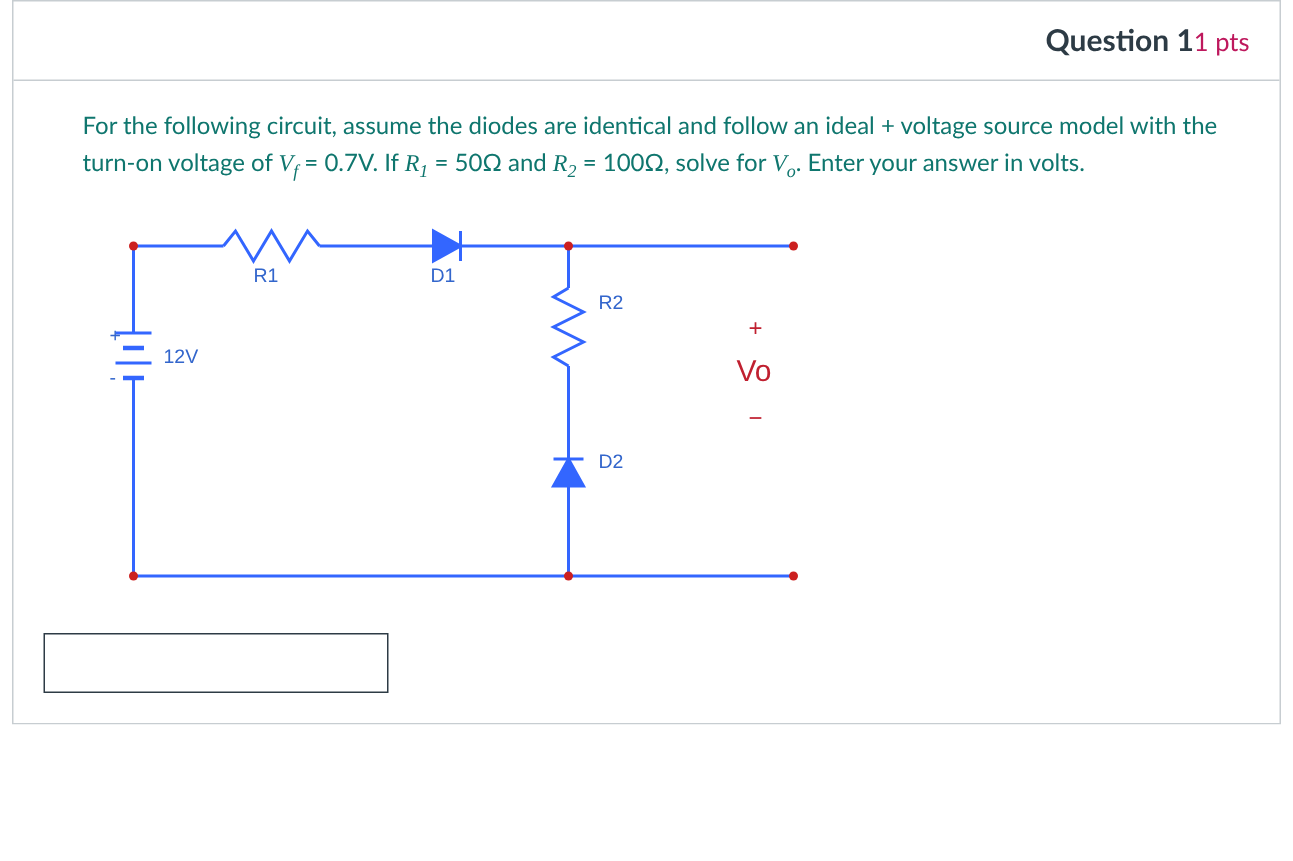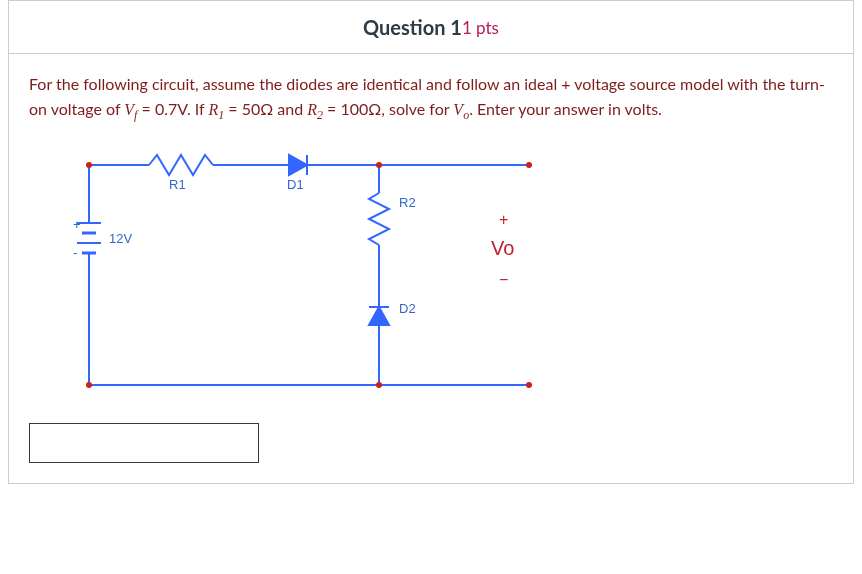--- a/index.html
+++ b/index.html
@@ -10,41 +10,42 @@
     background: #fff;
     color: #2d3b45;
     width: 862px;
   }
   .card {
     border: 1px solid #c7cdd1;
     margin: 0 8px 0 8px;
   }
   .card-header {
     display: flex;
-    justify-content: center;
+    justify-content: flex-end;
     align-items: center;
     padding: 14px 20px;
     border-bottom: 1px solid #c7cdd1;
   }
   .q-title {
     font-size: 20px;
     font-weight: 700;
     color: #2d3b45;
   }
   .q-pts {
     font-size: 17px;
     color: #be185d;
   }
   .card-body {
     padding: 18px 20px 20px 20px;
   }
   .stem {
     font-size: 16px;
     line-height: 1.55;
-    color: #7f1d1d;
+    color: #0f766e;
+    margin-left: 26px;
   }
   .math-i { font-style: italic; font-family: Georgia, "Times New Roman", serif; }
   .sub { font-size: 0.75em; vertical-align: sub; font-style: italic; font-family: Georgia, serif;}
   .circuit-wrap {
     margin: 20px 0 18px 0;
     width: 560px;
     height: 260px;
     position: relative;
   }
   .circuit-wrap svg { width: 100%; height: 100%; }

